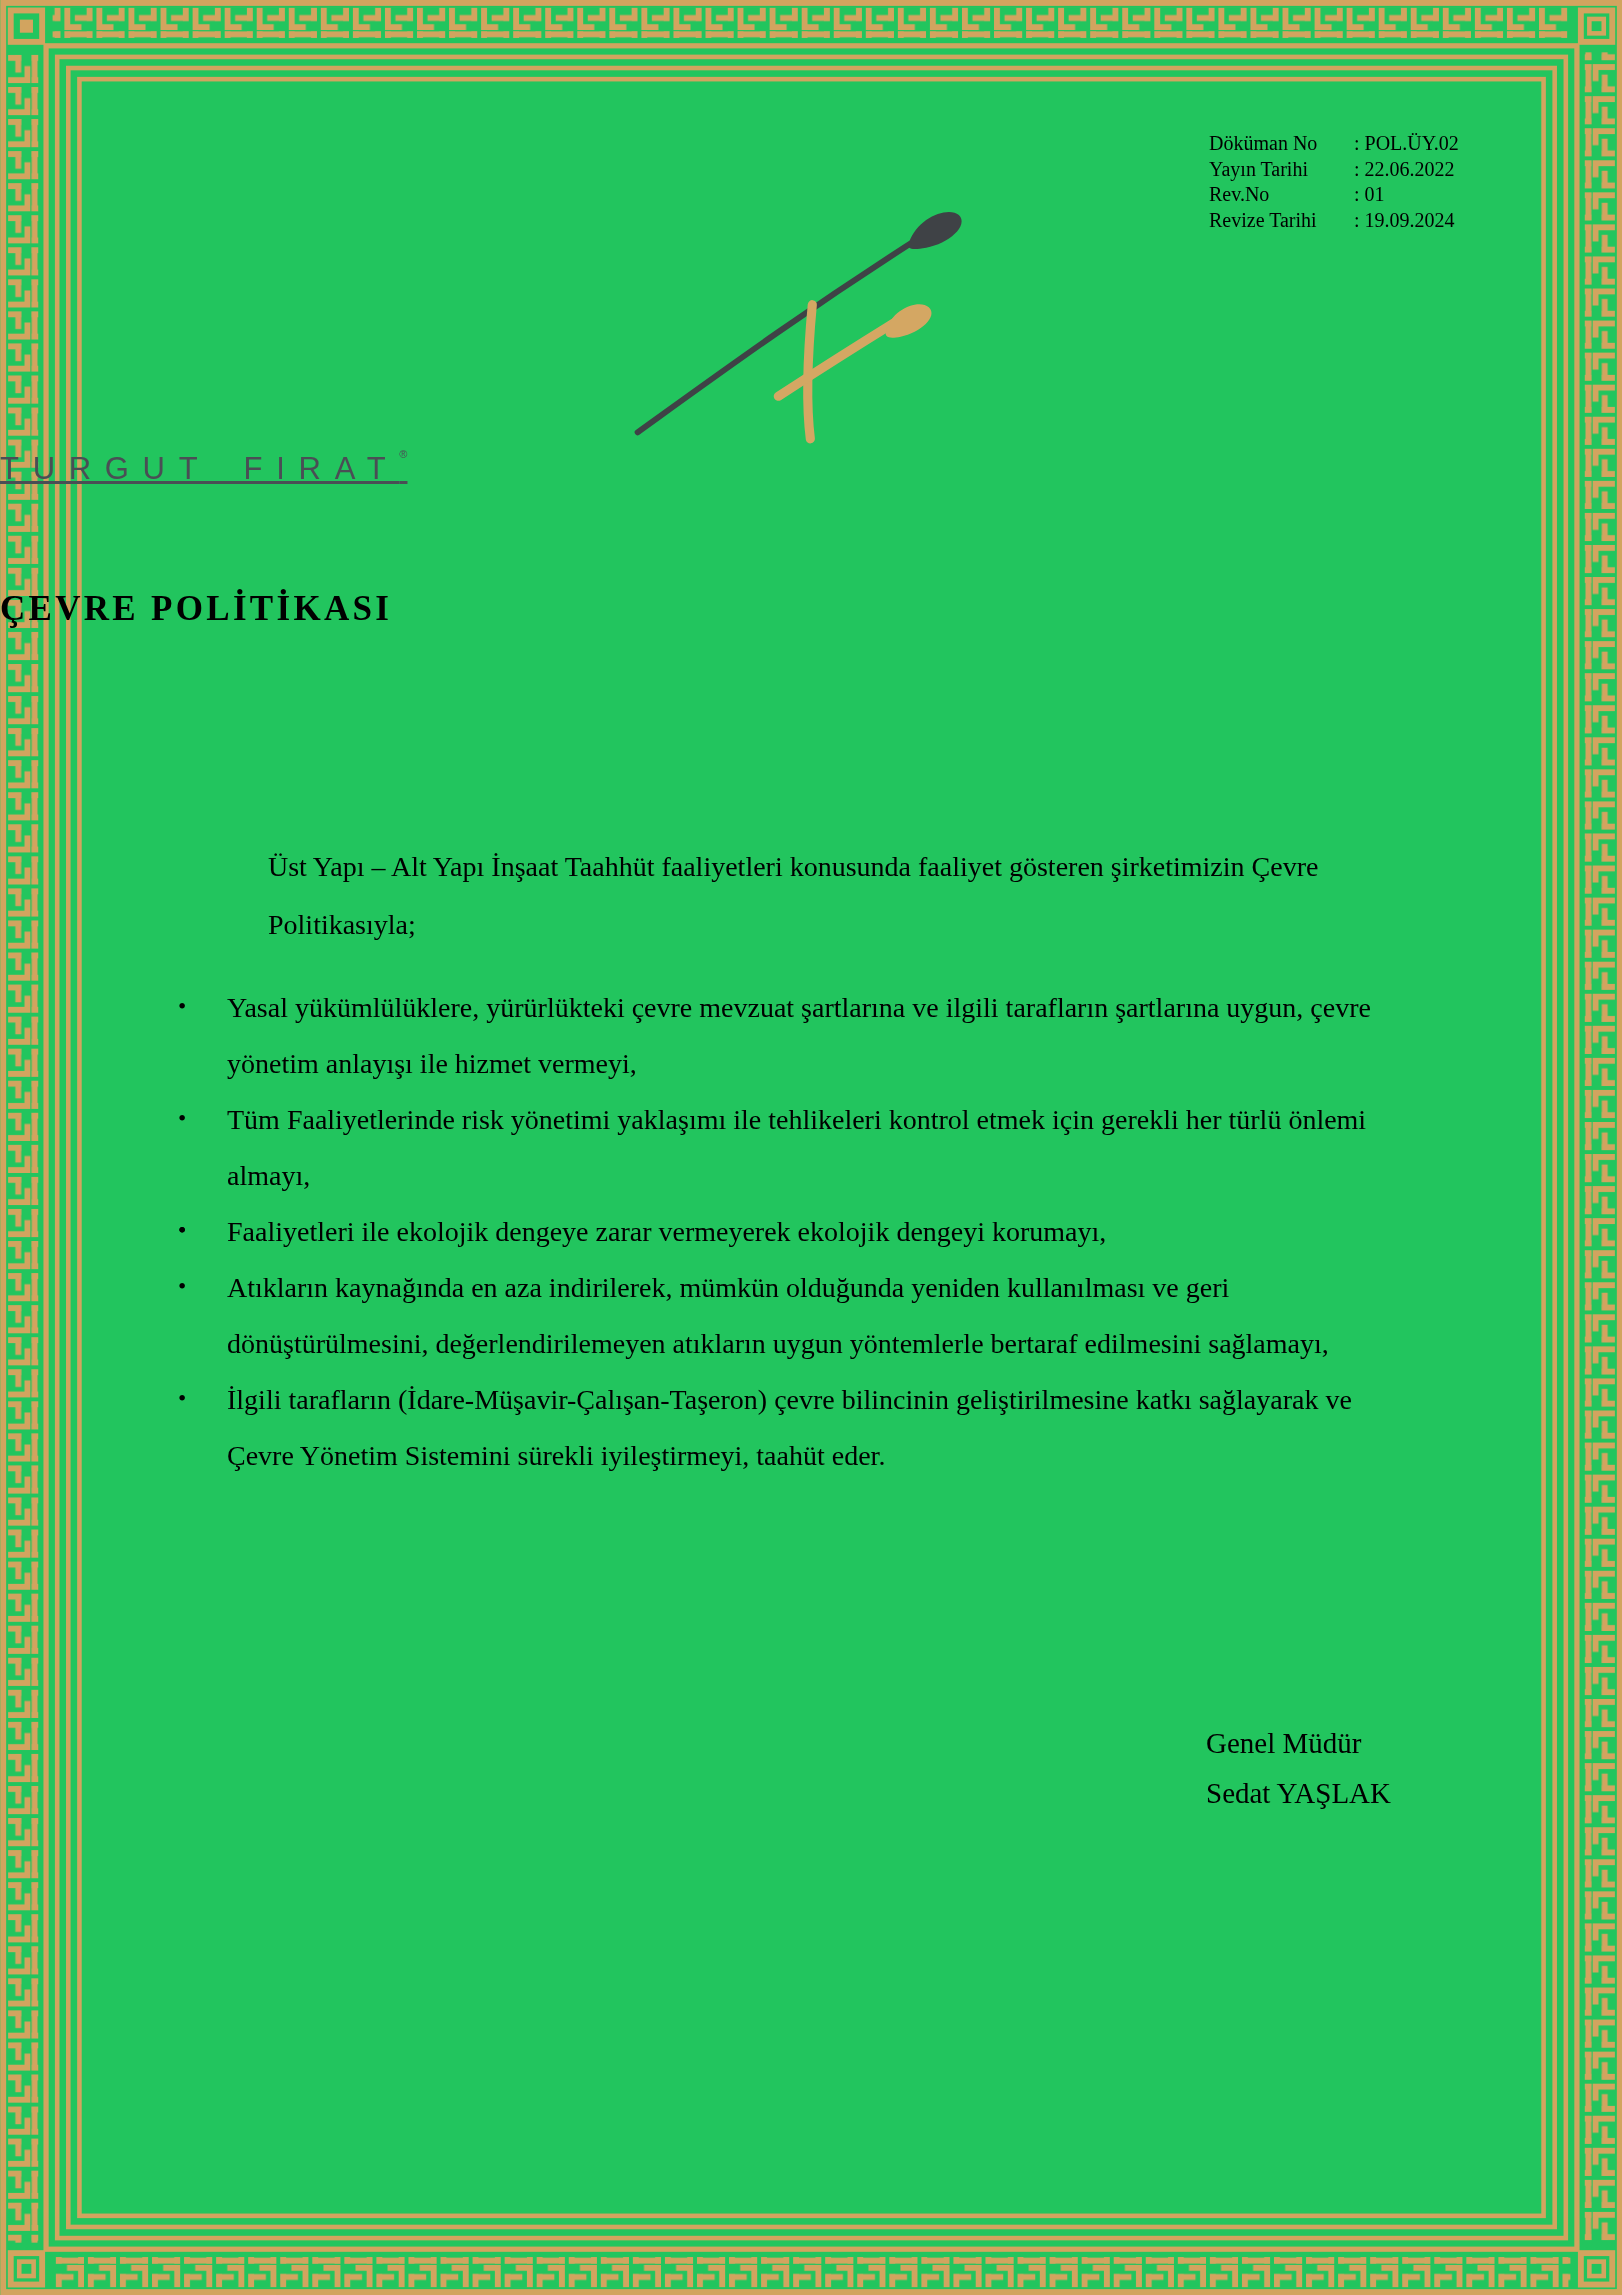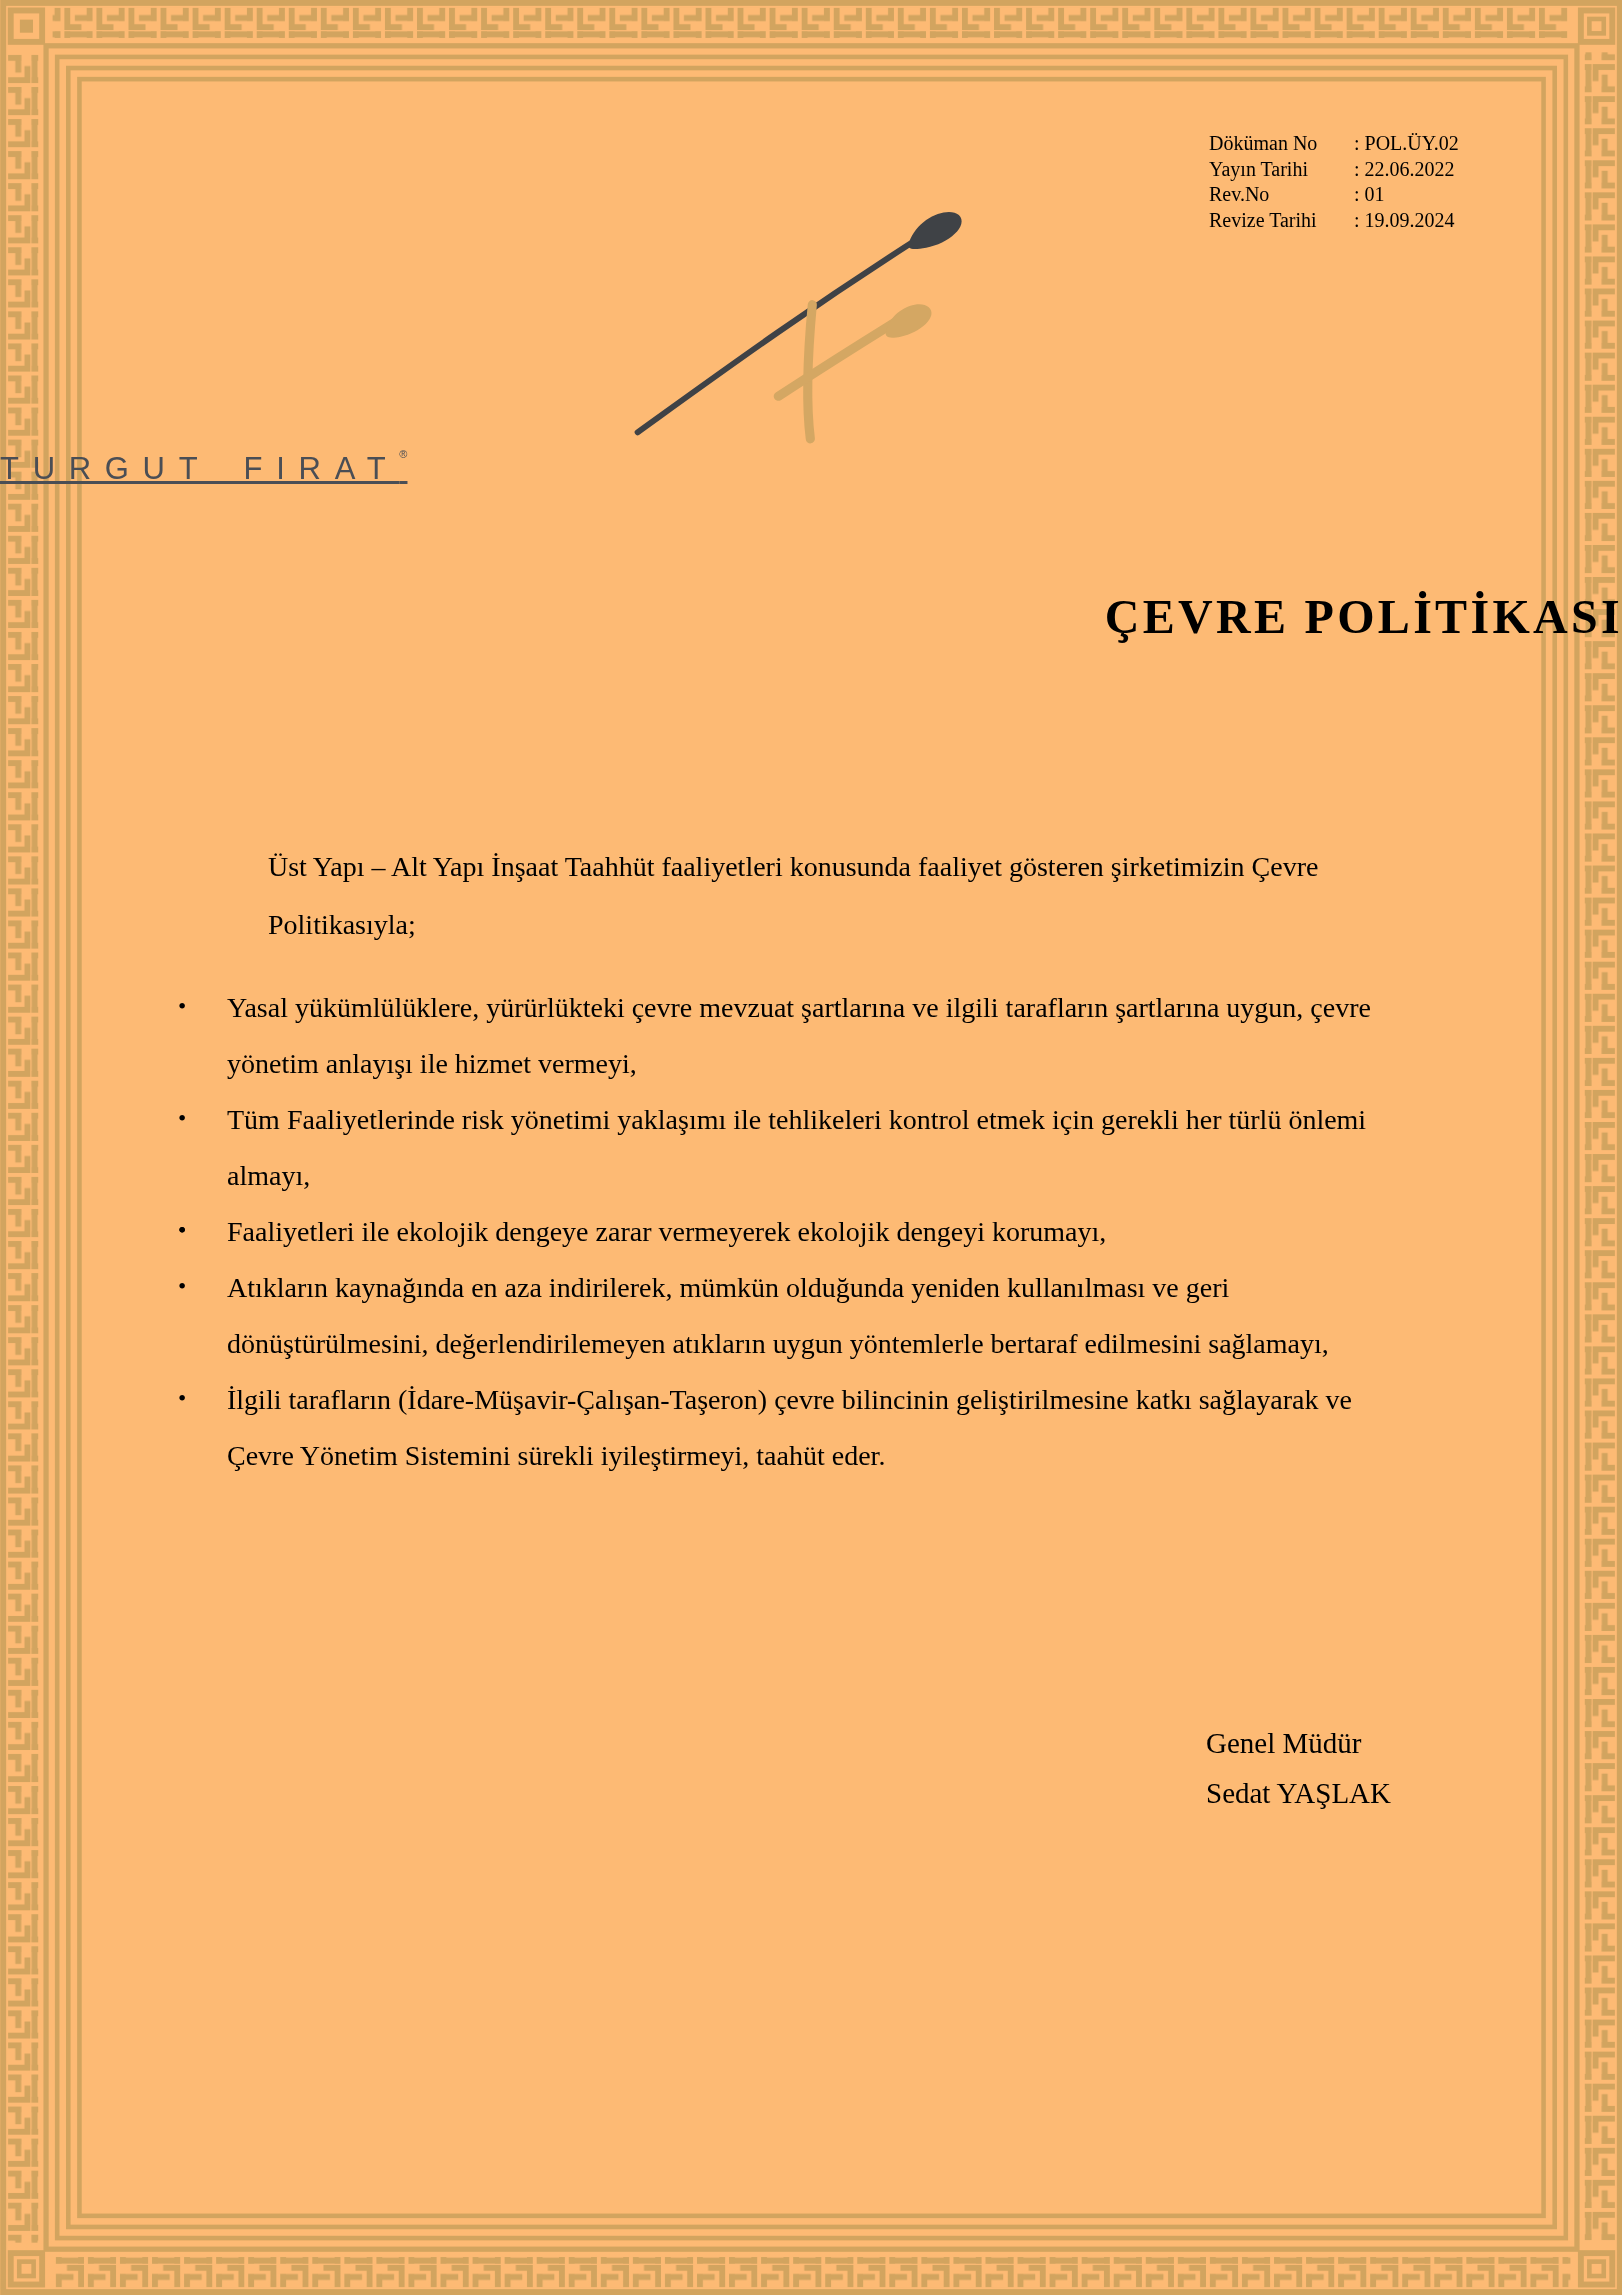--- a/index.html
+++ b/index.html
@@ -1,19 +1,19 @@
 <!DOCTYPE html>
 <html lang="tr" style="font-size:10.5px"><head>
 <meta charset="utf-8">
 <style>
   html,body{margin:0;padding:0;background:#fff;}
   .page{
     position:relative;
     width:1623px;height:2295px;
-    background:#fdba74;
+    background:#22c55e;
     overflow:hidden;
     font-family:"Liberation Serif", serif;
     color:#000;
   }
   .border-svg{position:absolute;left:0;top:0;}
 
   
   .docinfo{
     position:absolute;left:1209px;top:131px;
     font-size:20px;line-height:25.5px;
@@ -31,22 +31,22 @@
     font-size:31px;font-weight:400;
     letter-spacing:13.7px;word-spacing:10.5px;
     color:#4a4e55;
     text-decoration:underline;
   }
   .wordmark sup{font-size:11px;letter-spacing:0;vertical-align:21px;}
 
   
   .title{
     position:absolute;left:0;top:589px;width:100%;
-    text-align:right;
-    font-size:48px;font-weight:700;letter-spacing:3.3px;
+    text-align:left;
+    font-size:35px;font-weight:700;letter-spacing:3.3px;
   }
 
   
   .intro{
     position:absolute;left:268px;top:838px;width:1139px;
     font-size:28px;line-height:58px;
     text-align:left;
   }
 
   

